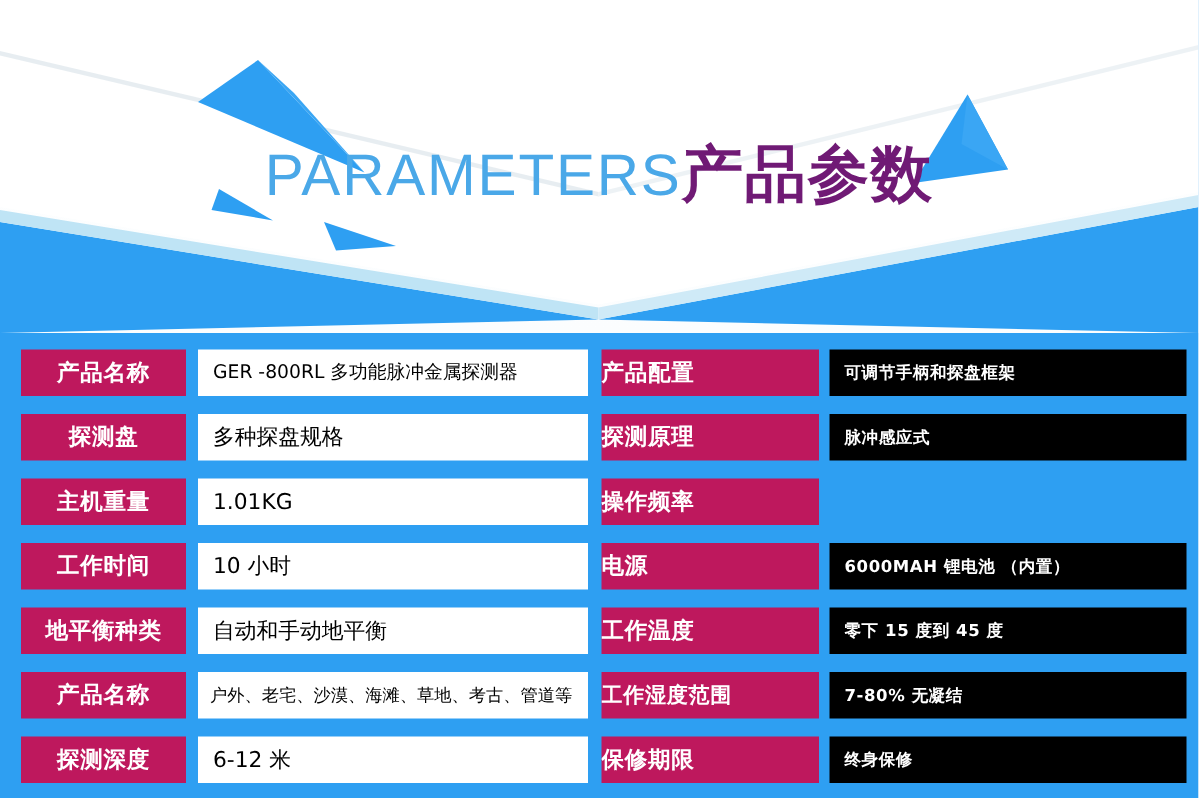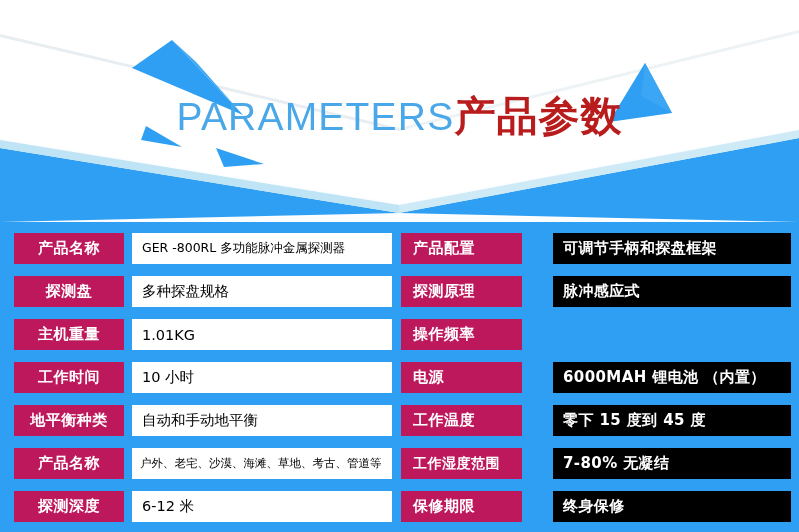--- a/index.html
+++ b/index.html
@@ -45,21 +45,21 @@
     font-size: 39px;
     letter-spacing: 1.2px;
     color: #4aa8e8;
     font-weight: 400;
     font-family: "Liberation Sans", "DejaVu Sans", sans-serif;
     vertical-align: baseline;
   }
   .title-cn {
     font-size: 41px;
     font-weight: bold;
-    color: #b91c1c;
+    color: #701a75;
     letter-spacing: 1px;
     margin-left: 0;
     font-family: "DejaVu Sans", "Liberation Sans", sans-serif;
     vertical-align: baseline;
   }
 
   
   .table-area {
     position: absolute;
     left: 0;
@@ -99,40 +99,39 @@
   .cell-value-white {
     background: #ffffff;
     color: #000000;
     font-size: 14.5px;
     font-weight: normal;
     padding-left: 10px;
   }
   .cell-value-black {
     background: #000000;
     color: #ffffff;
-    font-size: 15px;
+    font-size: 11px;
     font-weight: bold;
     padding-left: 10px;
     letter-spacing: 0.4px;
   }
   
   .lab-left {
     left: 14px;
     width: 110px;
     justify-content: center;
   }
   .val-left {
     left: 132px;
     width: 260px;
     text-align: right;
   }
   .lab-right {
     left: 401px;
-    width: 121px;
-    padding-left: 12px;
+    width: 145px;
   }
   .val-right {
     left: 553px;
     width: 238px;
   }
   .small-val {
     font-size: 11.5px;
     letter-spacing: 0px;
   }
   .tiny-pad { padding-left: 8px; }

